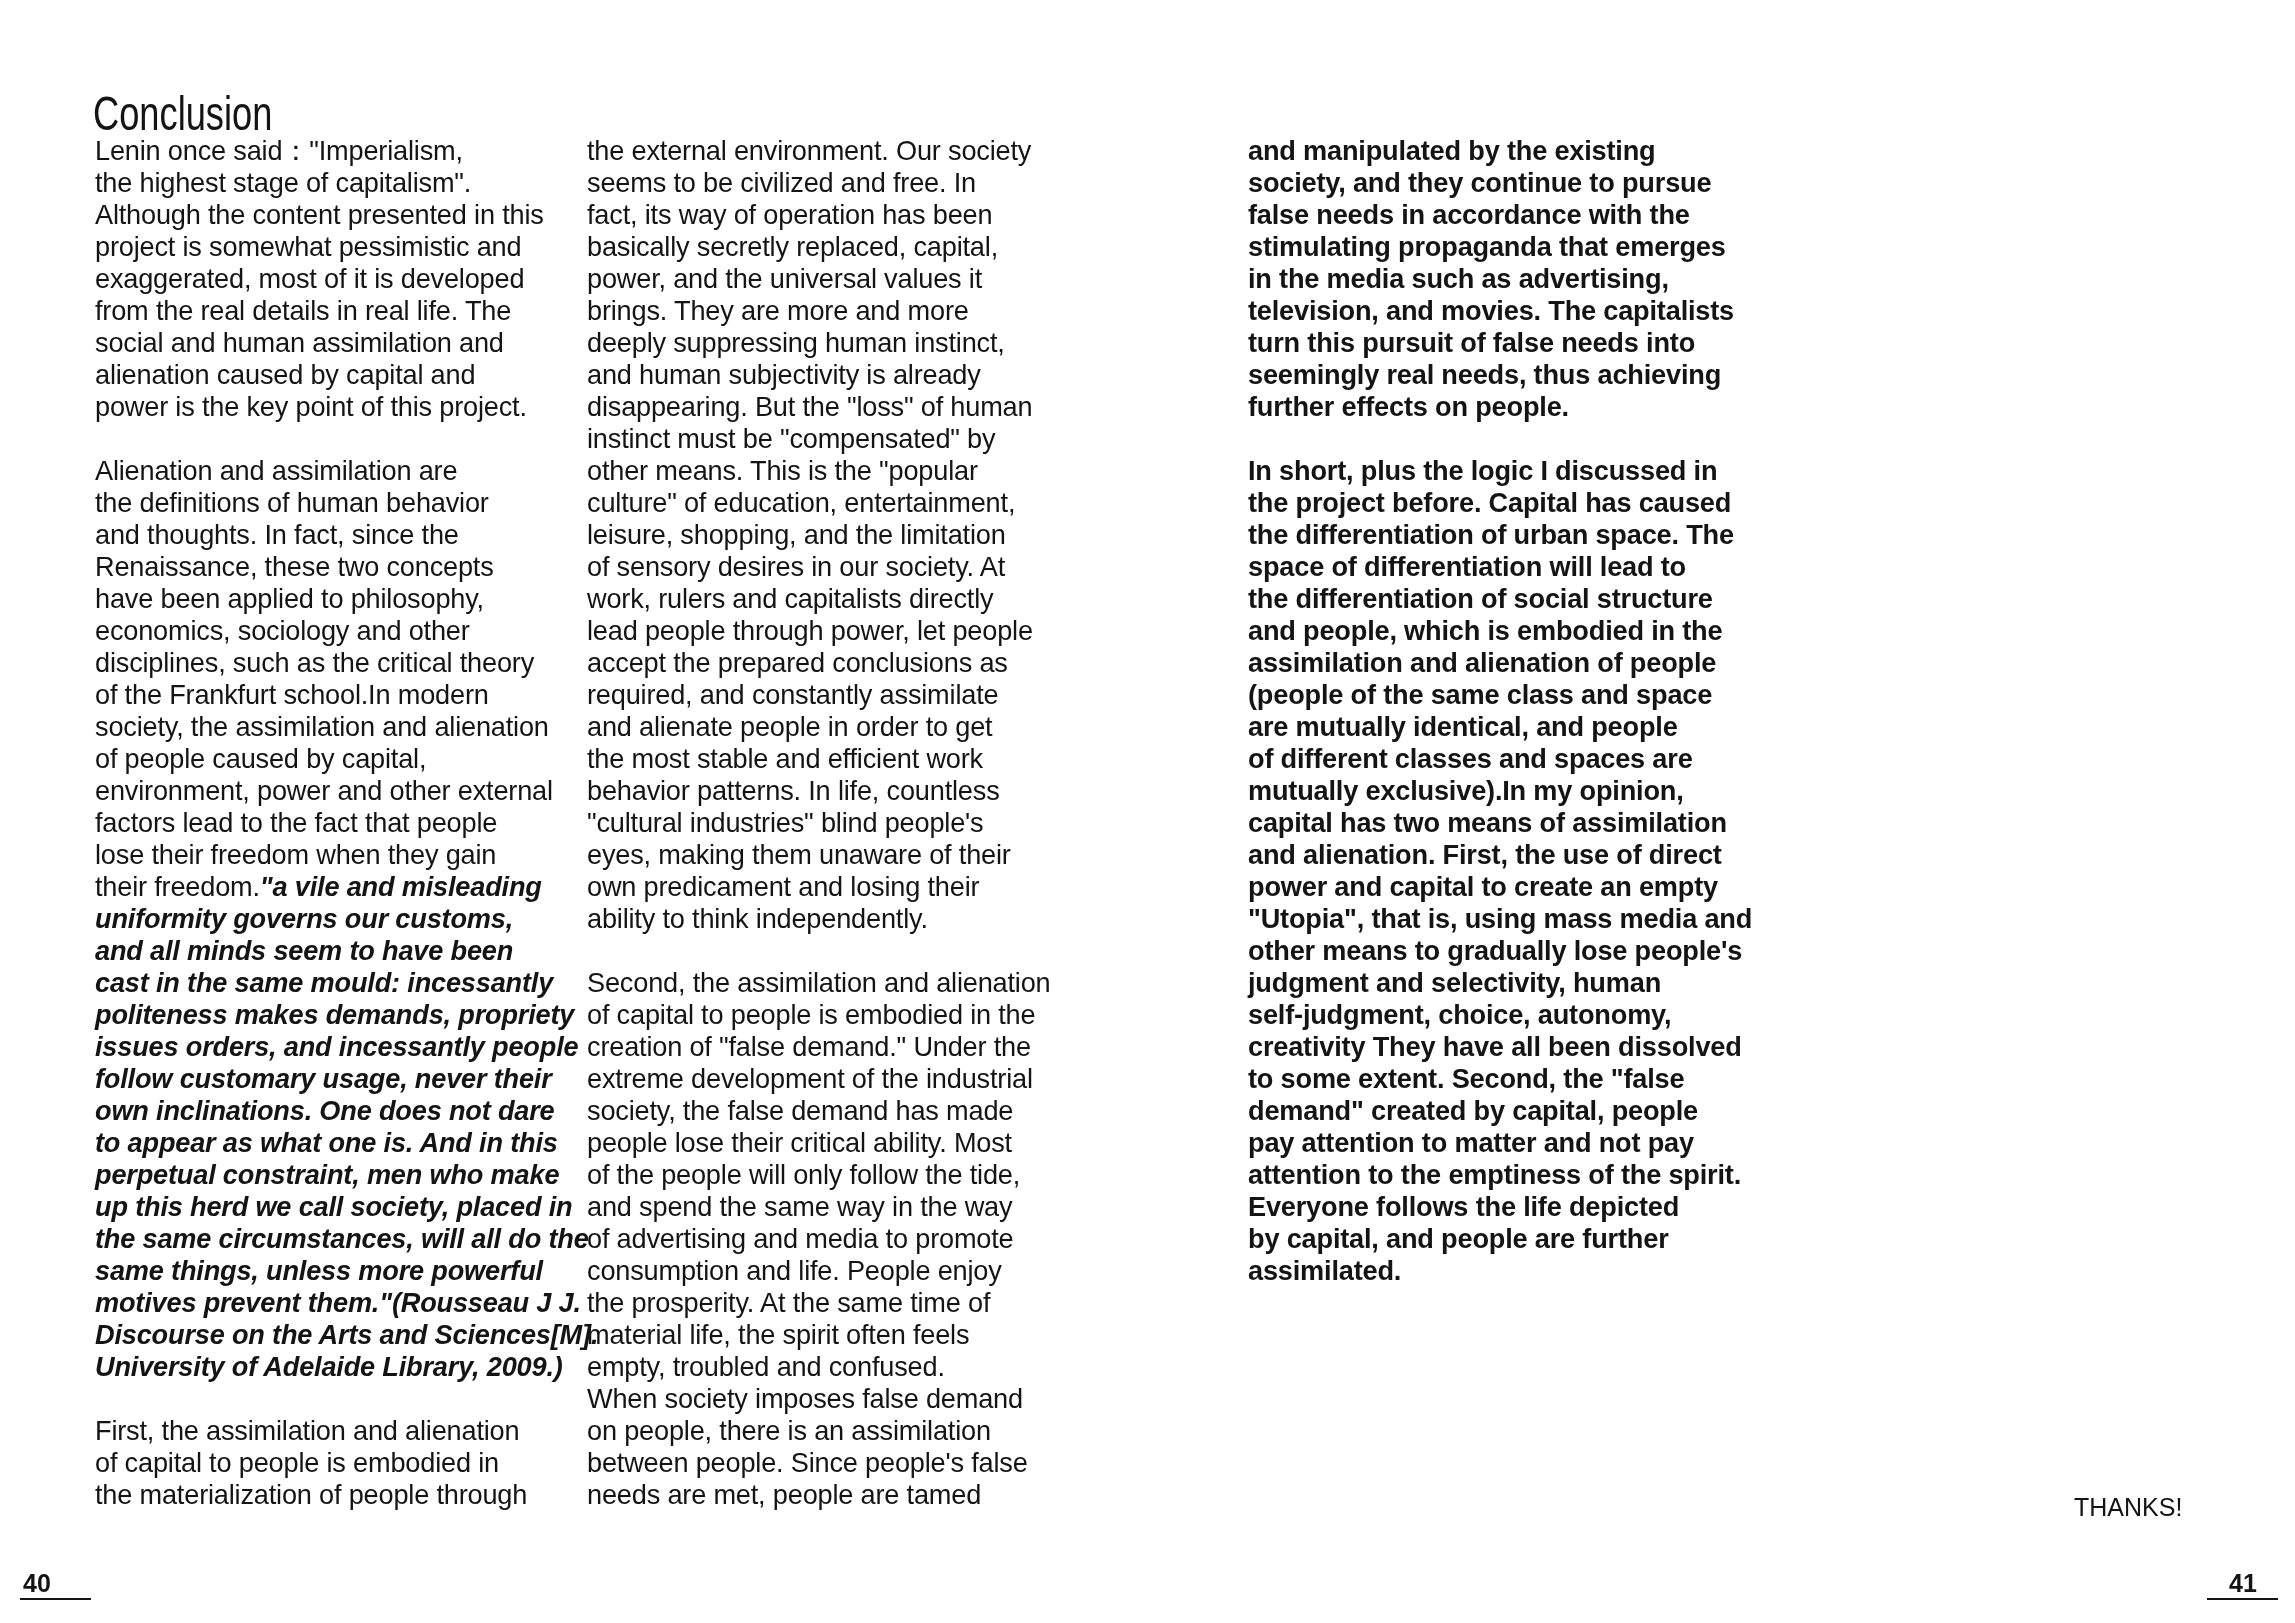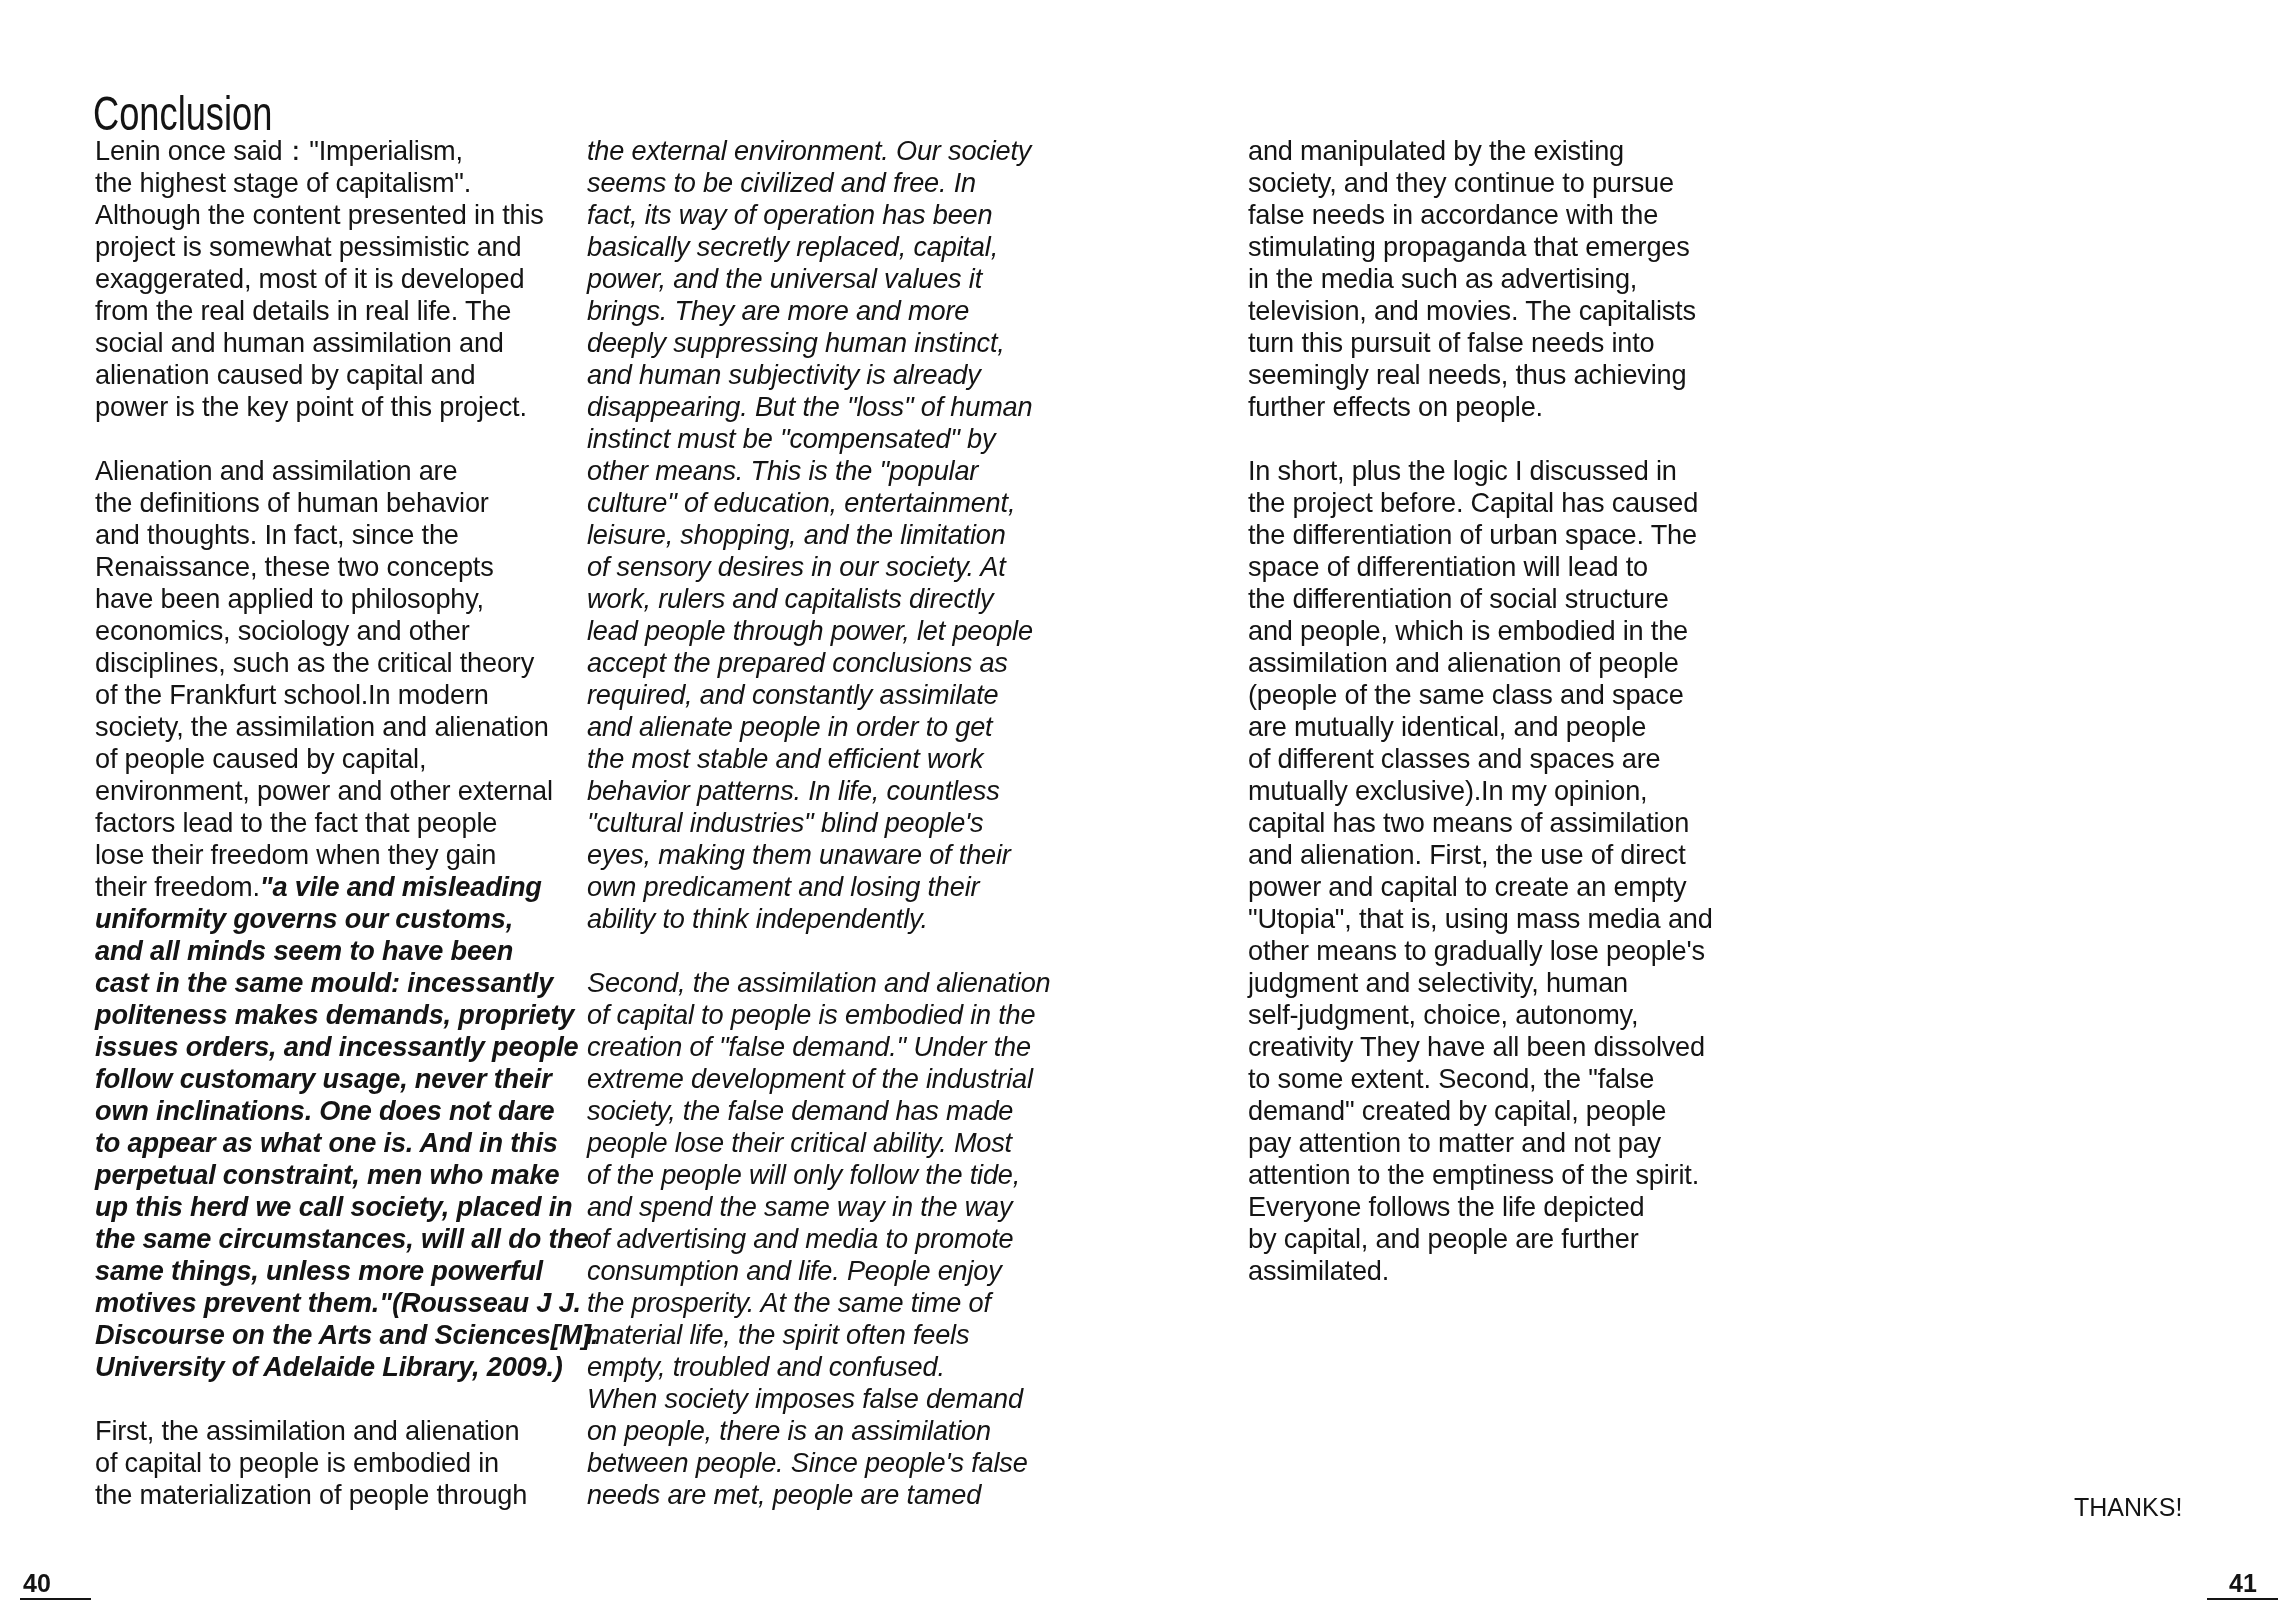--- a/index.html
+++ b/index.html
@@ -18,22 +18,22 @@
     font-weight: 400;
     white-space: nowrap;
     transform: scaleX(0.74);
     transform-origin: 0 0;
   }
   .col {
     position: absolute;
     top: 135px;
   }
   .col-1 { left: 95px; }
-  .col-2 { left: 587px; font-style: italic; }
-  .col-3 { left: 1248px; }
+  .col-2 { left: 587px; }
+  .col-3 { left: 1248px; font-weight: bold; }
   .line {
     height: 32px;
     line-height: 32px;
     font-size: 28px;
     letter-spacing: -0.2px;
     white-space: nowrap;
     transform: scaleX(0.97);
     transform-origin: 0 0;
   }
   .em { font-style: italic; font-weight: 700; }

